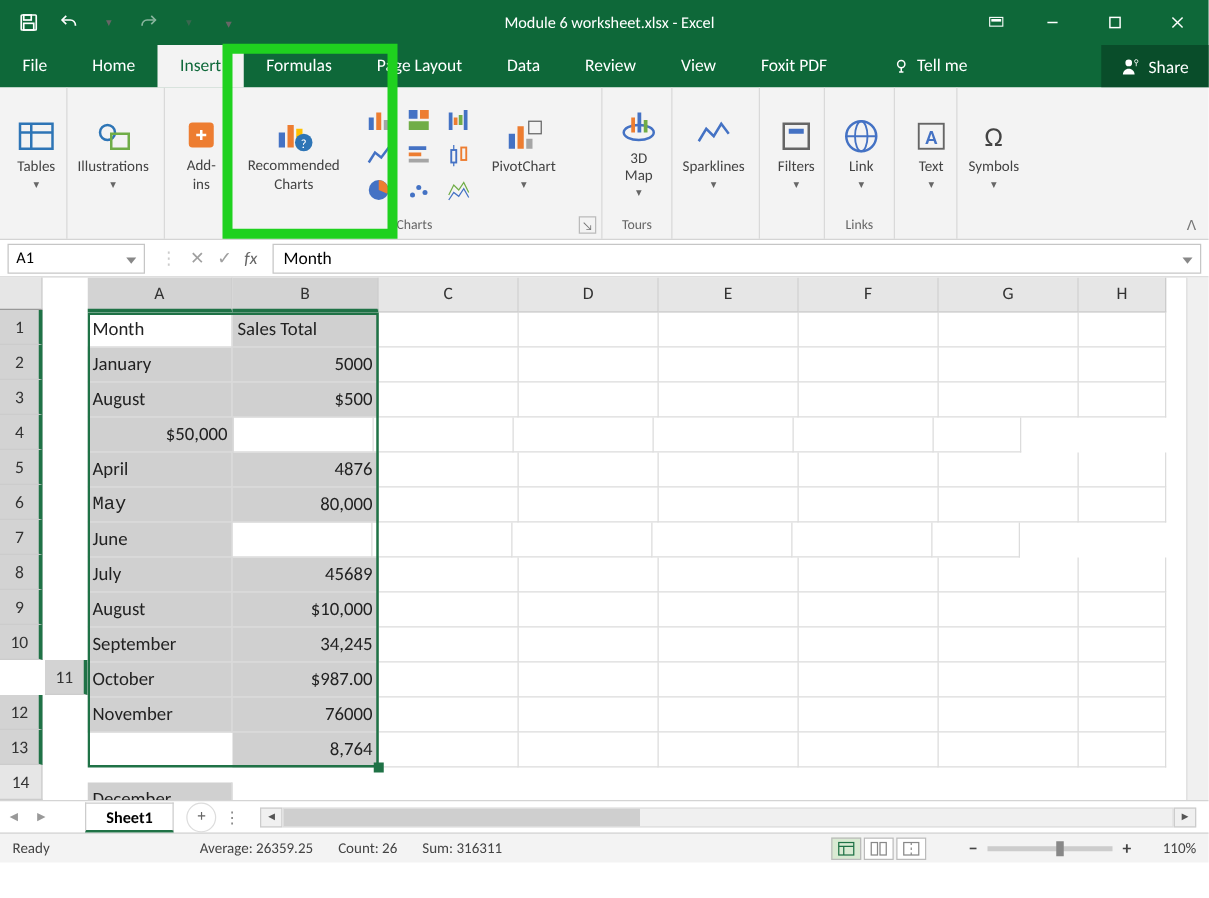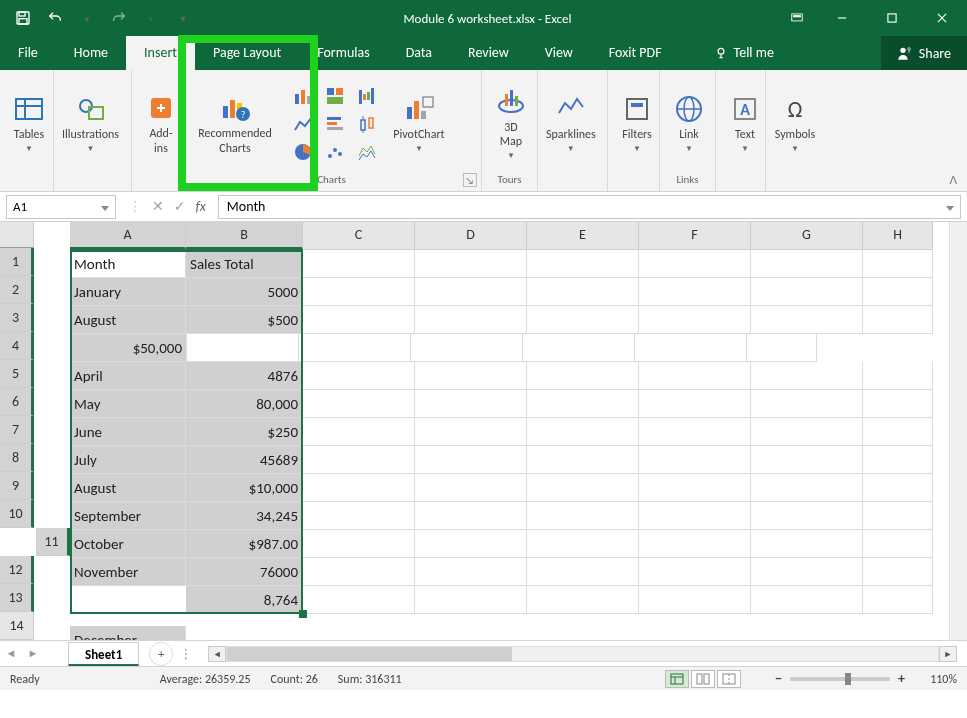--- a/index.html
+++ b/index.html
@@ -147,22 +147,22 @@
         </svg>
     </div>
   </div>
 </div>
 
 <div class="tabs" id="tabs-row">
 
 <div class="tab">File</div>
     <div class="tab">Home</div>
     <div class="tab active">Insert</div>
+    <div class="tab">Formulas</div>
     <div class="tab">Page Layout</div>
-    <div class="tab">Formulas</div>
     <div class="tab">Data</div>
     <div class="tab">Review</div>
     <div class="tab">View</div>
     <div class="tab">Foxit PDF</div>
     <div class="tab tellme">
       <svg viewBox="0 0 24 24" fill="none" stroke="#fff" stroke-width="2">
         <circle cx="12" cy="9" r="5"></circle>
         <line x1="12" y1="14" x2="12" y2="20"></line>
         <line x1="9" y1="20" x2="15" y2="20"></line>
       </svg>
@@ -497,32 +497,31 @@
           <div class="cell sel" style="width: 116px; height: 28px;">April</div>
           <div class="cell sel right" style="width: 117px; height: 28px;">4876</div>
           <div class="cell" style="width: 112px; height: 28px;"></div>
           <div class="cell" style="width: 112px; height: 28px;"></div>
           <div class="cell" style="width: 112px; height: 28px;"></div>
           <div class="cell" style="width: 112px; height: 28px;"></div>
           <div class="cell" style="width: 112px; height: 28px;"></div>
           <div class="cell" style="width: 70px; height: 28px;"></div>
         </div>
         <div class="cell-row">
-          <div class="cell sel" style="width: 116px; height: 28px;">May</div>
+          <div class="cell sel" style="width: 116px; height: 28px; font-family: Liberation Mono, monospace;">May</div>
           <div class="cell sel right" style="width: 117px; height: 28px;">80,000</div>
           <div class="cell" style="width: 112px; height: 28px;"></div>
           <div class="cell" style="width: 112px; height: 28px;"></div>
           <div class="cell" style="width: 112px; height: 28px;"></div>
           <div class="cell" style="width: 112px; height: 28px;"></div>
           <div class="cell" style="width: 112px; height: 28px;"></div>
           <div class="cell" style="width: 70px; height: 28px;"></div>
         </div>
         <div class="cell-row">
           <div class="cell sel" style="width: 116px; height: 28px;">June</div>
-          <div class="cell sel right" style="width: 117px; height: 28px;">$250</div>
           <div class="cell" style="width: 112px; height: 28px;"></div>
           <div class="cell" style="width: 112px; height: 28px;"></div>
           <div class="cell" style="width: 112px; height: 28px;"></div>
           <div class="cell" style="width: 112px; height: 28px;"></div>
           <div class="cell" style="width: 112px; height: 28px;"></div>
           <div class="cell" style="width: 70px; height: 28px;"></div>
         </div>
         <div class="cell-row">
           <div class="cell sel" style="width: 116px; height: 28px;">July</div>
           <div class="cell sel right" style="width: 117px; height: 28px;">45689</div>

